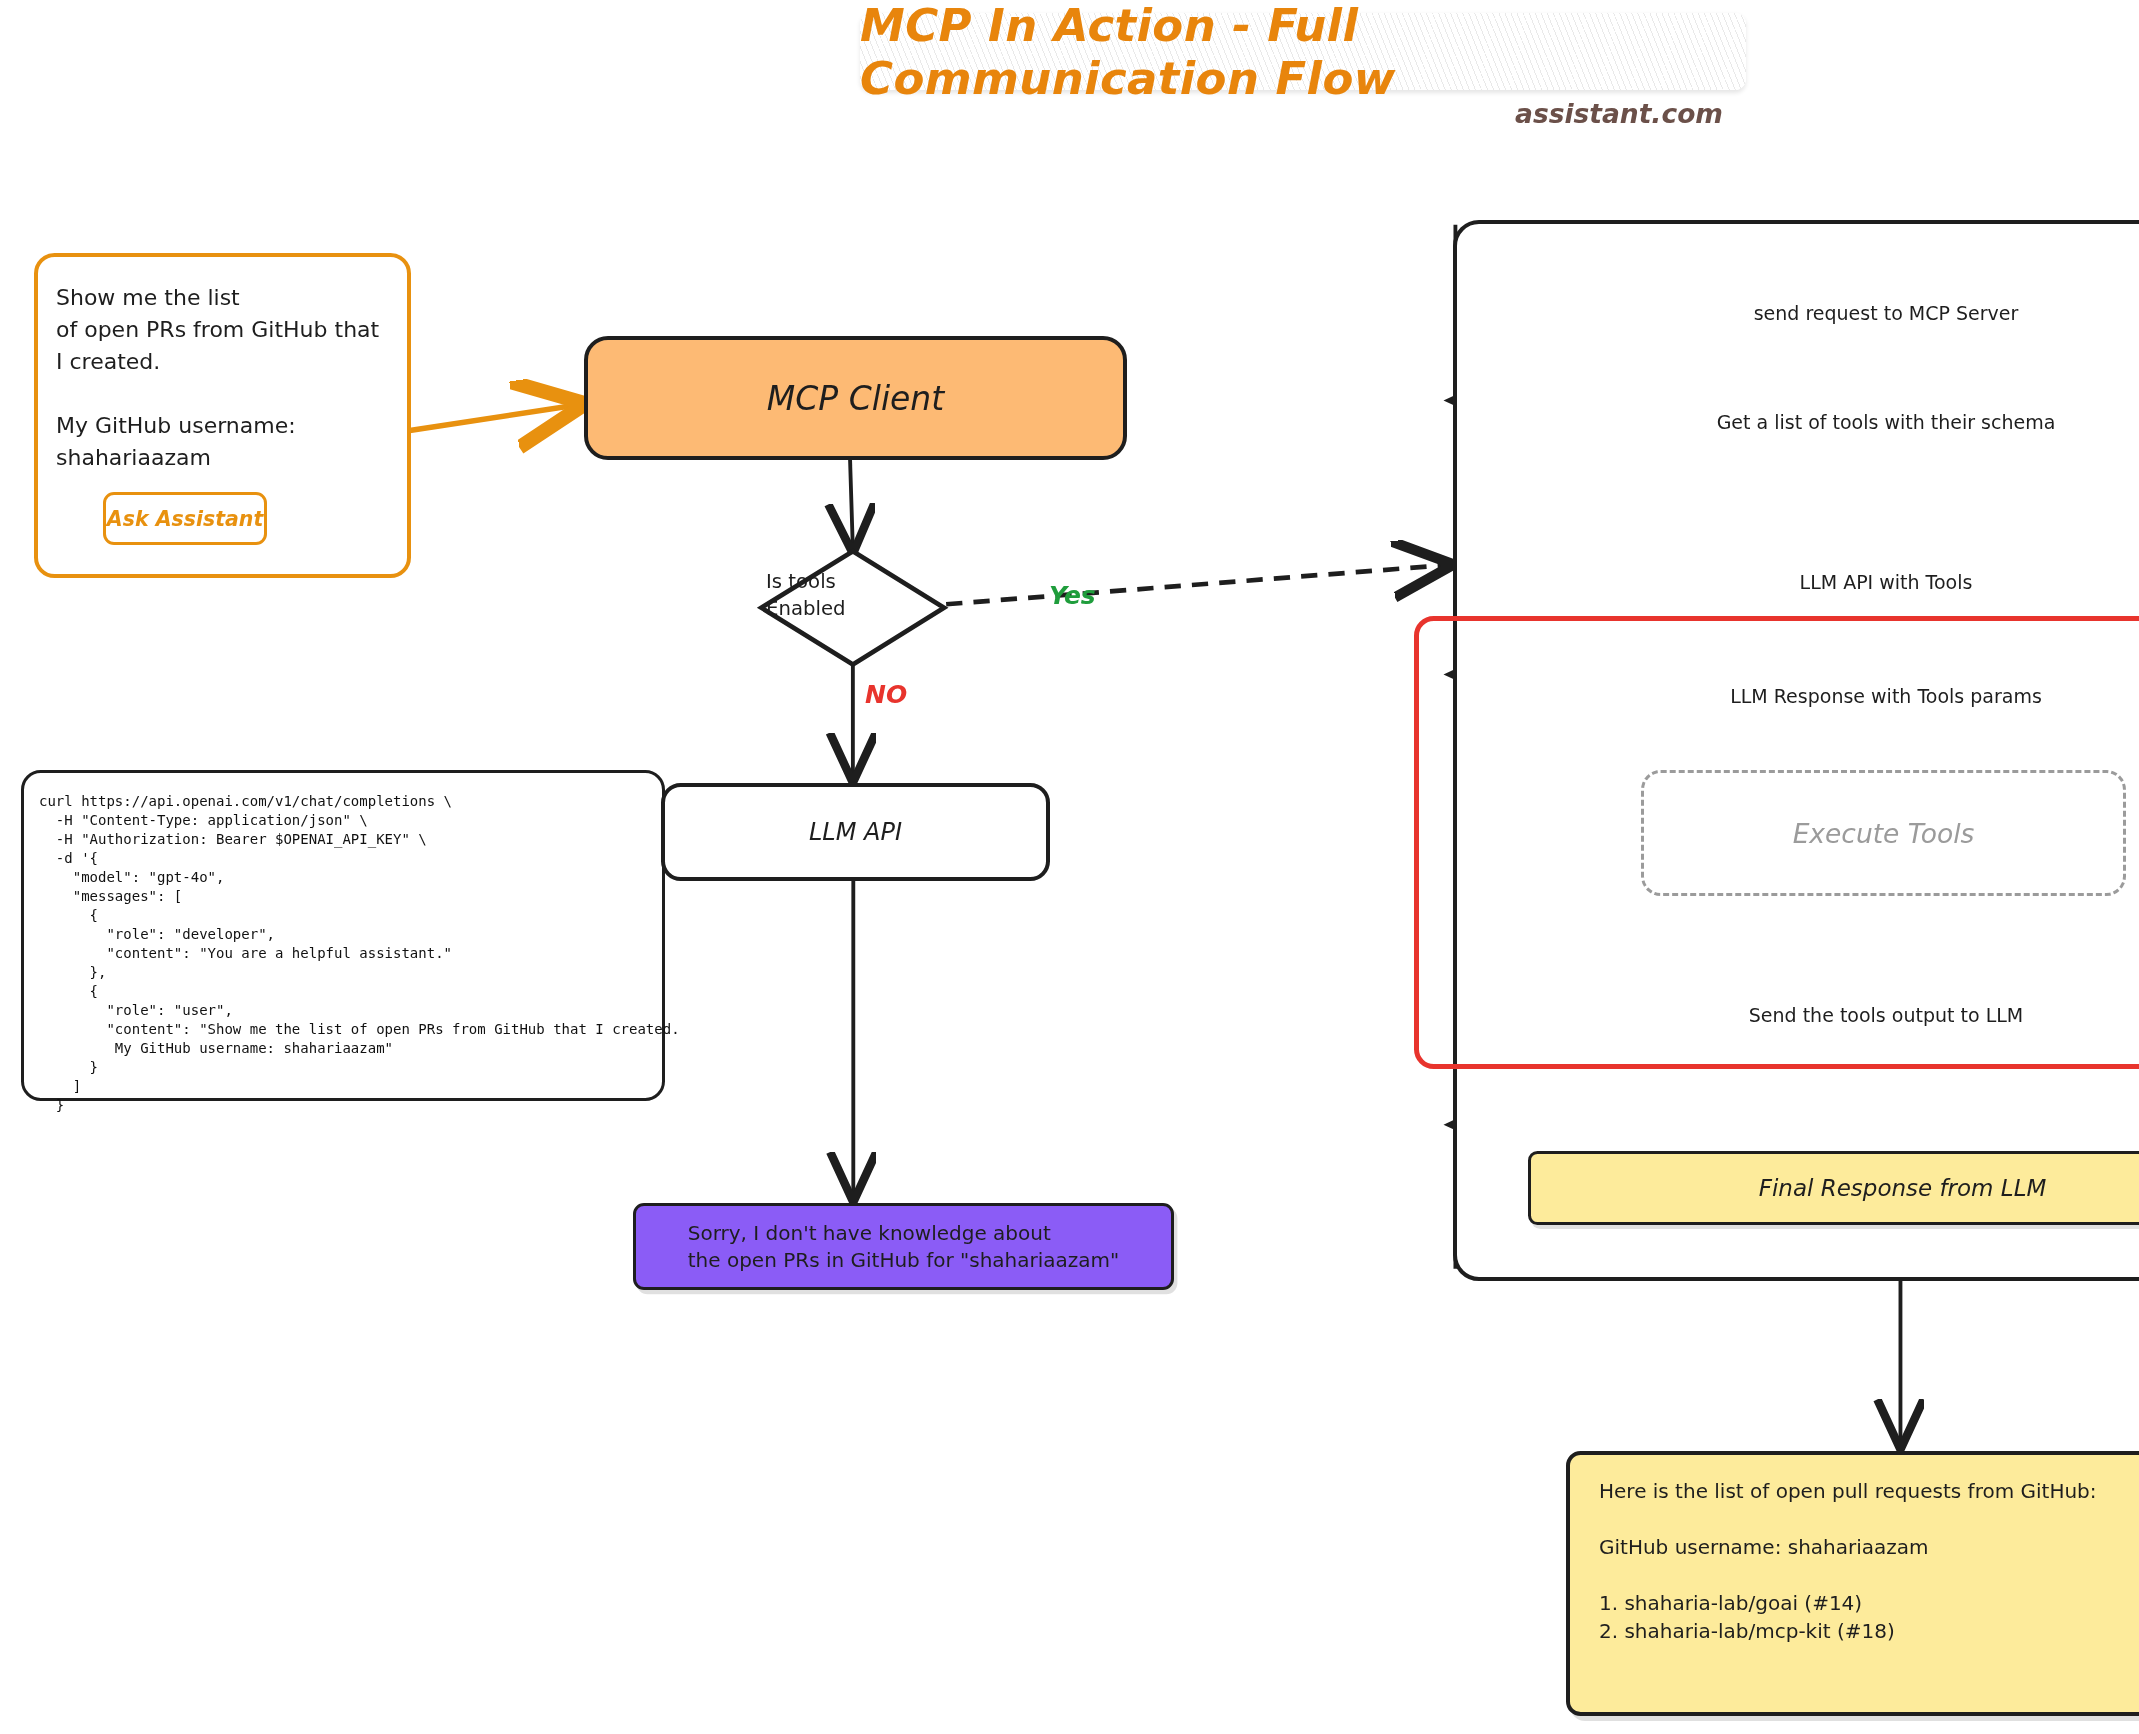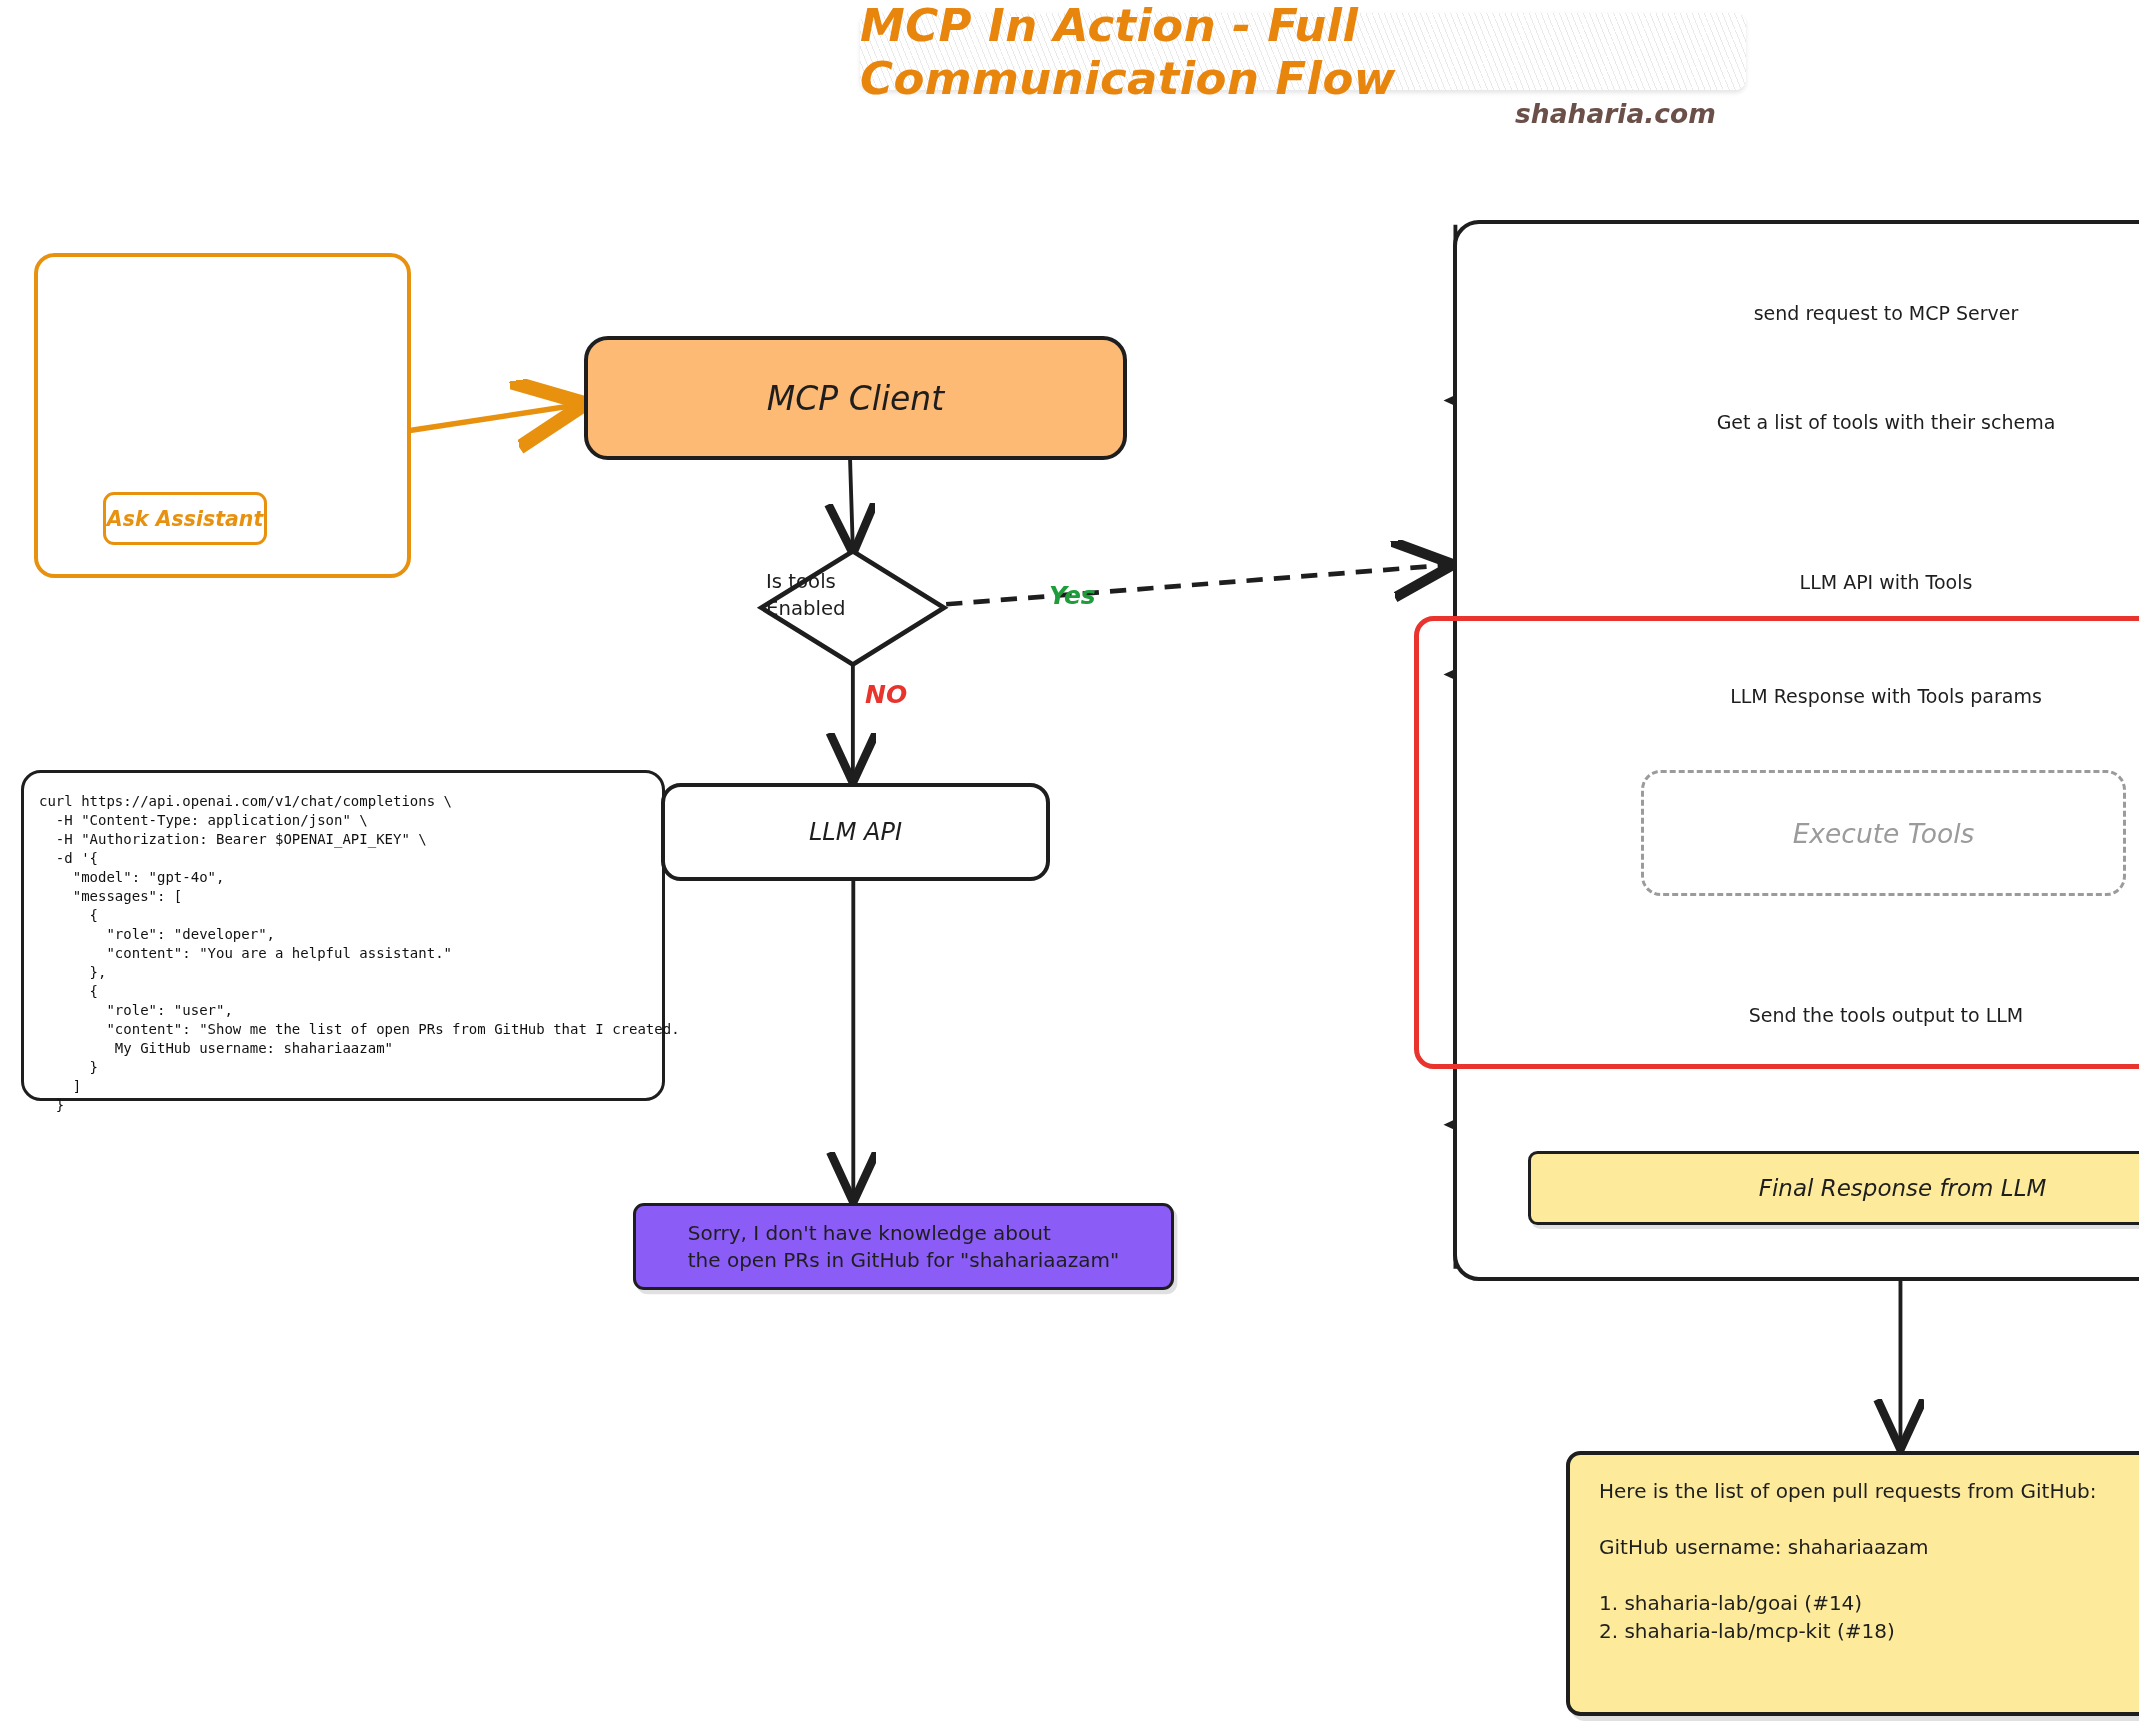--- a/index.html
+++ b/index.html
@@ -185,23 +185,29 @@
 
     <path d="M6055,1945 C5850,1905 5700,1900 5560,1903" fill="none" stroke="#1e1e1e" stroke-width="13" marker-end="url(#ah)"></path>
 
     <path d="M6570,2135 C6400,2430 6150,2720 5740,2760 L5330,2768" fill="none" stroke="#1e1e1e" stroke-width="13" marker-end="url(#ah)"></path>
 
     <path d="M4440,2852 L4440,3378" fill="none" stroke="#1e1e1e" stroke-width="9" marker-end="url(#ah)"></path>
   </svg>
 
   <div class="abs" id="title-plate"></div>
   <div class="abs hand" id="title-text">MCP In Action - Full Communication Flow</div>
-  <div class="abs hand" id="watermark">shaharia.com</div>
+  <div class="abs hand" id="watermark">assistant.com</div>
 
   <div class="abs" id="prompt-card"></div>
+  <div class="abs hand" id="prompt-text">Show me the list
+of open PRs from GitHub that
+I created.
+
+My GitHub username:
+shahariaazam</div>
   <div class="abs" id="ask-assistant-button">Ask Assistant</div>
 
   <div class="abs" id="code-card"></div>
   <div class="abs" id="code-text">curl https://api.openai.com/v1/chat/completions \
   -H "Content-Type: application/json" \
   -H "Authorization: Bearer $OPENAI_API_KEY" \
   -d '{
     "model": "gpt-4o",
     "messages": [
       {

